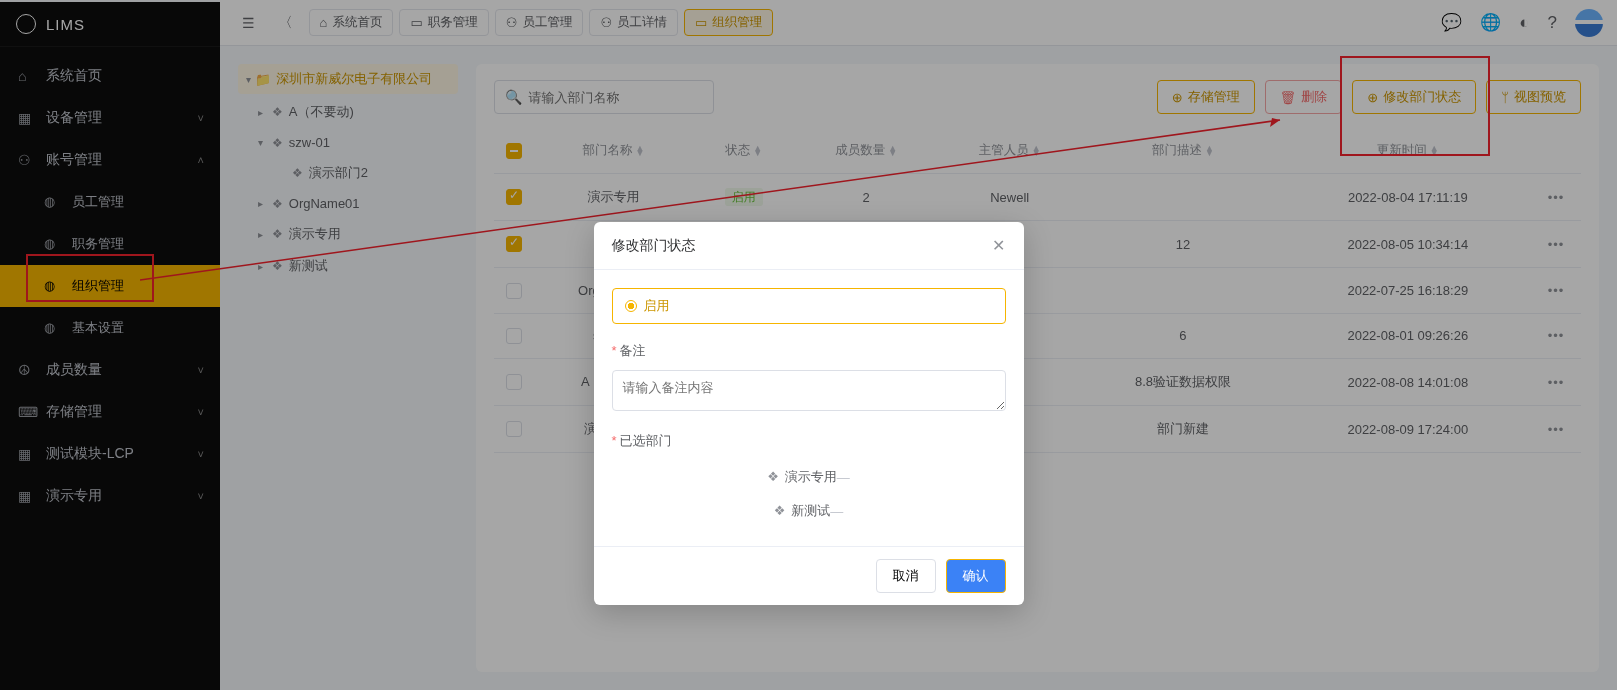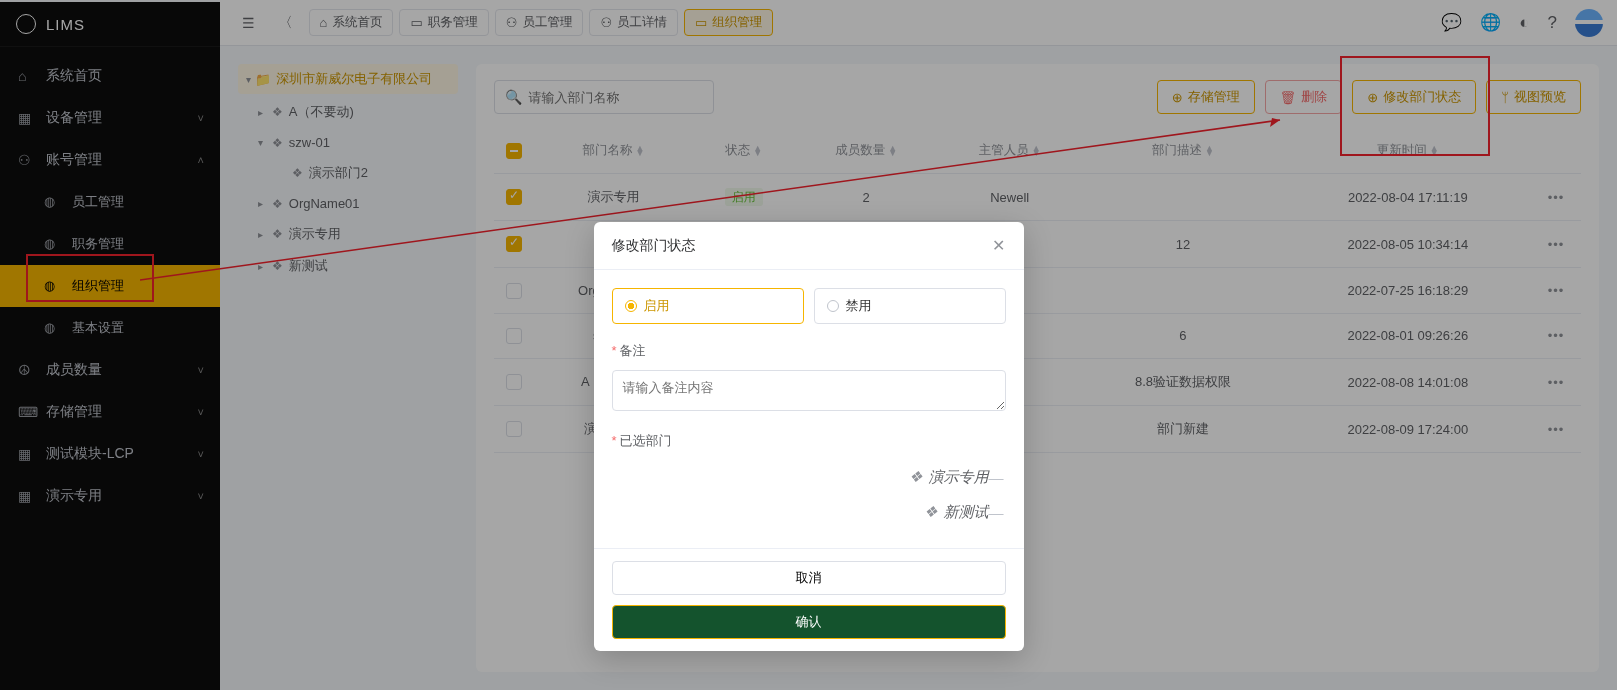--- a/index.html
+++ b/index.html
@@ -76,26 +76,26 @@
 .modal-close { font-size: 16px; color: #909399; cursor: pointer; }
 .modal-bd { padding: 18px; }
 .form-label { font-size: 13px; color: #606266; margin-bottom: 10px; display: block; }
 .req { color: #f56c6c; margin-right: 3px; }
 .radio-row { display: flex; gap: 10px; margin-bottom: 18px; }
 .radio-opt { flex: 1; border: 1px solid #dcdfe6; border-radius: 4px; padding: 8px 12px; display: flex; align-items: center; font-size: 13px; cursor: pointer; }
 .radio-opt.active { border-color: #f6b500; color: #cc9600; }
 .radio-dot { width: 12px; height: 12px; border: 1px solid #c0c4cc; border-radius: 50%; margin-right: 7px; }
 .radio-opt.active .radio-dot { border-color: #f6b500; background: radial-gradient(circle,#f6b500 45%,#fff 50%); }
 .textarea { width: 100%; border: 1px solid #dcdfe6; border-radius: 4px; padding: 8px 10px; font-size: 13px; color: #606266; resize: vertical; height: 41px; outline: none; margin-bottom: 18px; font-family: inherit; }
-.sel-dept { display: flex; align-items: center; justify-content: flex-end; padding: 8px 2px; font-size: 15px; color: #606266; font-style: italic; }
+.sel-dept { display: flex; align-items: center; justify-content: center; padding: 8px 2px; font-size: 13px; color: #606266; }
 .sel-dept .layer-ic { margin-right: 6px; color: #909399; }
 .sel-dept .dash { color: #c0c4cc; }
-.modal-ft { border-top: 1px solid #ebeef5; padding: 12px 18px; display: flex; justify-content: flex-end; gap: 10px; flex-direction: column; }
+.modal-ft { border-top: 1px solid #ebeef5; padding: 12px 18px; display: flex; justify-content: flex-end; gap: 10px; }
 .mbtn { padding: 7px 16px; border-radius: 4px; font-size: 13px; cursor: pointer; border: 1px solid #dcdfe6; background: #fff; }
-.mbtn.primary { background: #14532d; border-color: #f6b500; color: #fff; }
+.mbtn.primary { background: #3b82f6; border-color: #f6b500; color: #fff; }
 </style>
 </head>
 <body>
 
 <div class="sidebar">
   <div class="logo-area">
     <span class="logo-icon"></span>
     <span class="logo-text">LIMS</span>
   </div>
   <div class="menu" id="sidebar-menu">
@@ -362,24 +362,20 @@
     <div class="modal-hd">
       <span class="modal-title">修改部门状态</span>
       <span class="modal-close">✕</span>
     </div>
     <div class="modal-bd">
       <div class="radio-row">
         <div class="radio-opt active">
             <span class="radio-dot"></span>
             <span>启用</span>
           </div>
-        <div class="radio-opt">
-            <span class="radio-dot"></span>
-            <span>禁用</span>
-          </div>
       </div>
       <label class="form-label"><span class="req">*</span><span>备注</span></label>
       <textarea class="textarea" placeholder="请输入备注内容" style=""></textarea>
       <label class="form-label"><span class="req">*</span><span>已选部门</span></label>
       <div id="selected-depts">
           <div class="sel-dept">
             <span><span class="layer-ic">❖</span>演示专用</span>
             <span class="dash">—</span>
           </div>
           <div class="sel-dept">

